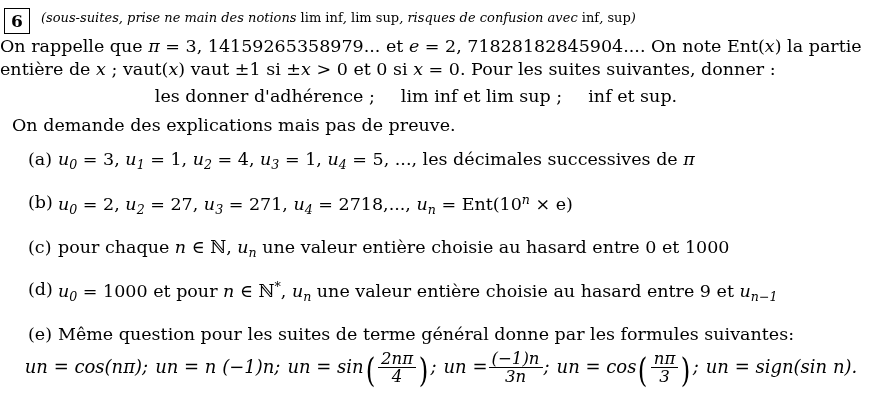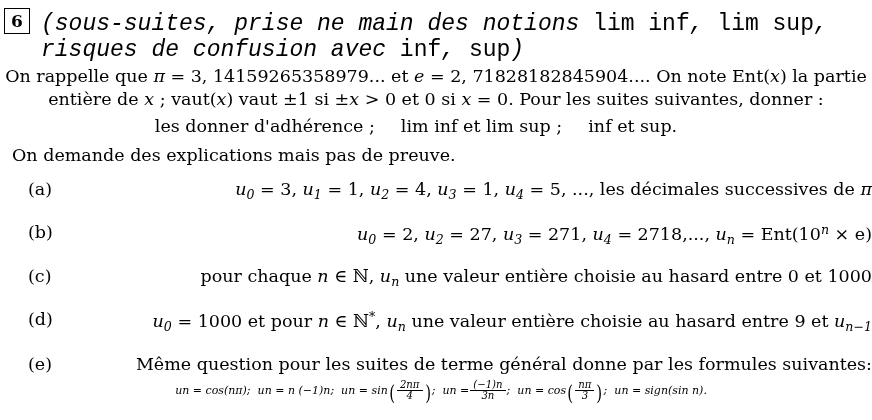--- a/index.html
+++ b/index.html
@@ -36,35 +36,34 @@
     border: 1.6px solid #000;
     font-family: "DejaVu Serif", serif;
     font-weight: bold;
     font-size: 17px;
     line-height: 1;
     margin-right: 11px;
     flex: 0 0 auto;
   }
   .ex-title {
     font-style: italic;
-    font-size: 23px;
+    font-size: 13px;
     line-height: 1.15;
     padding-top: 3px;
-    font-family: Liberation Mono, monospace;
   }
   .ex-title .up {
     font-style: normal;
   }
 
   
   .para {
     font-size: 17.5px;
     line-height: 1.32;
     margin: 1px 0 0 0;
-    text-align: center;
+    text-align: left;
   }
 
   .centered-line {
     text-align: center;
     font-size: 17.5px;
     margin-top: 5px;
     margin-left: -40px;
   }
   .centered-line .gap { display: inline-block; width: 26px; }
 
@@ -86,21 +85,20 @@
     margin-bottom: 20px;
     margin-left: 28px;
   }
   .item-label {
     flex: 0 0 auto;
     width: 30px;
     text-align: left;
   }
   .item-text {
     flex: 1 1 auto;
-    text-align: right;
   }
 
   
   .math {
     font-family: "DejaVu Serif", serif;
     font-style: italic;
   }
   .mathup {
     font-style: normal;
   }
@@ -141,21 +139,21 @@
     display: inline-block;
     font-size: 1.9em;
     line-height: 0.6;
     vertical-align: -0.28em;
     font-style: normal;
     transform: scaleX(0.72);
   }
 
   .formulas {
     text-align: center;
-    font-size: 11px;
+    font-size: 18px;
     margin: 6px 0 0 10px;
     line-height: 1.1;
   }
   .formulas .sep { display: inline-block; width: 7px; }
 </style>
 </head>
 <body>
 
 <div class="page">
 

